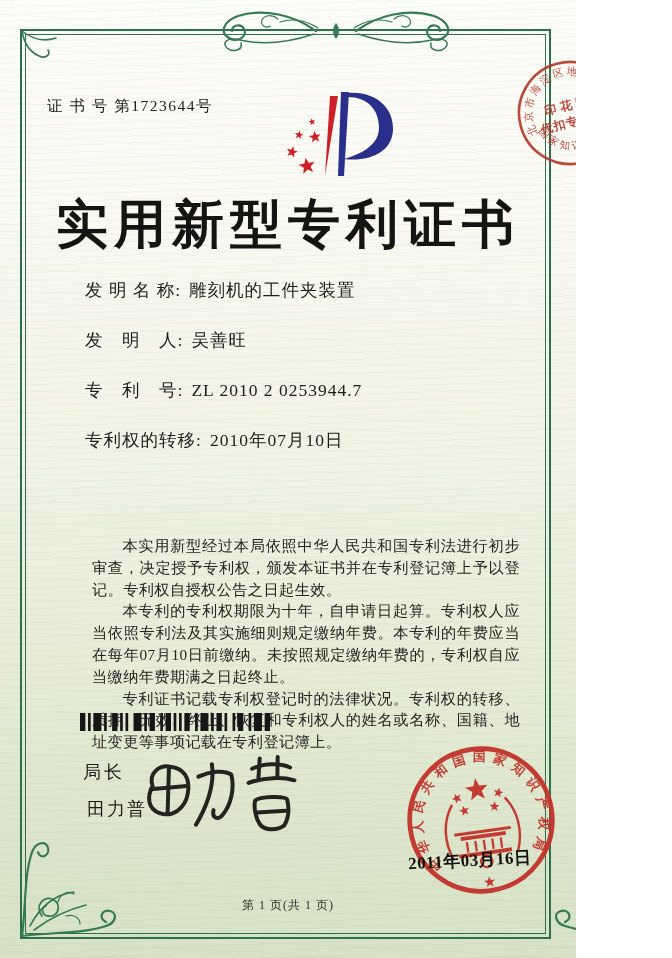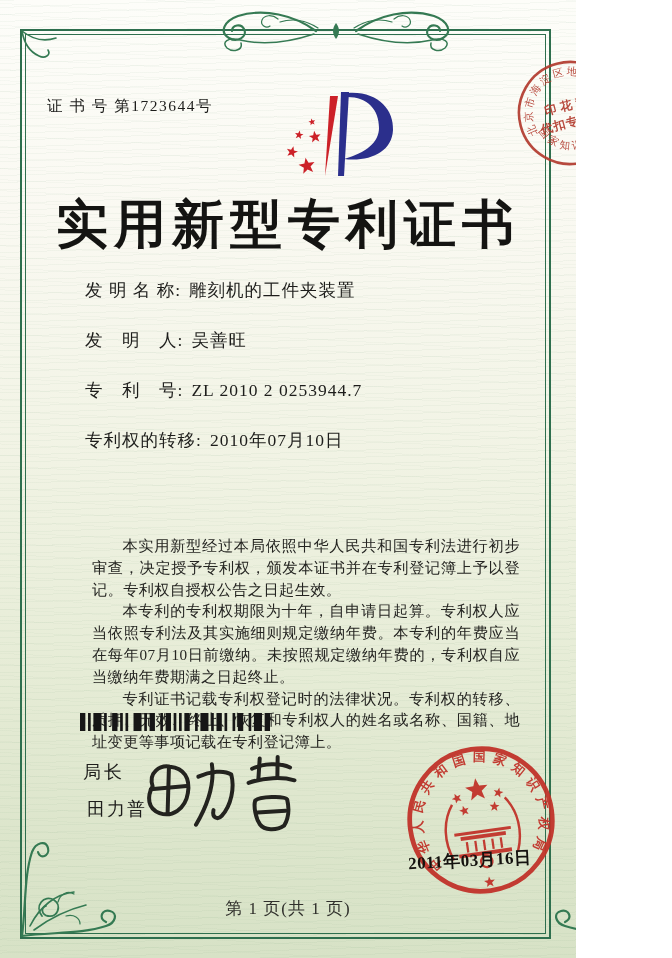--- a/index.html
+++ b/index.html
@@ -47,21 +47,21 @@
   .signature{position:absolute;left:135px;top:750px;z-index:2;transform:rotate(-2deg);}
   .sig-stroke{stroke:#23231f;fill:none;stroke-width:4;stroke-linecap:round;stroke-linejoin:round;}
 
   .office-seal{position:absolute;left:405px;top:744px;z-index:3;transform:rotate(-8deg);opacity:.95;}
   .seal-red-stroke{stroke:var(--seal-red,#c1332a);fill:none;}
   .seal-red-fill{fill:var(--seal-red,#c1332a);stroke:none;}
   .seal-red-text{fill:var(--seal-red,#c1332a);font-family:"Liberation Serif","DejaVu Serif",serif;font-weight:700;}
 
   .grant-date{position:absolute;left:408px;top:848px;width:160px;font-size:17px;font-weight:600;
               color:#14120f;letter-spacing:.5px;z-index:4;transform:rotate(-3deg);}
-  .footer{position:absolute;left:0;right:0;top:897px;text-align:center;font-size:17px;letter-spacing:1px;color:#30302c;z-index:2;}
+  .footer{position:absolute;left:0;right:0;top:897px;text-align:center;font-size:12px;letter-spacing:1px;color:#30302c;z-index:2;}
 </style>
 </head>
 <body>
 
 <div class="page">
 
   <div class="frame-outer"></div>
   <div class="frame-inner"></div>
 
   <svg class="decor" width="672" height="958" viewBox="0 0 672 958">

